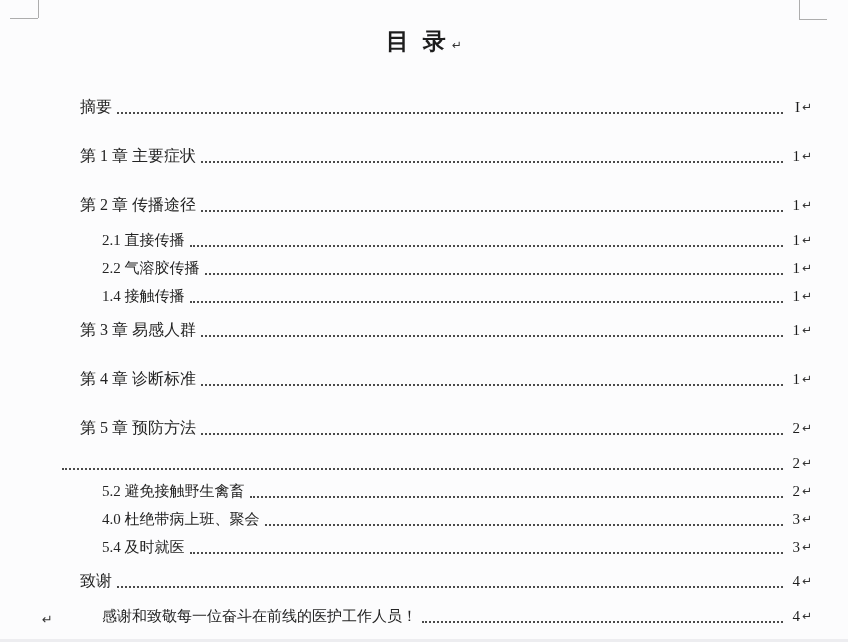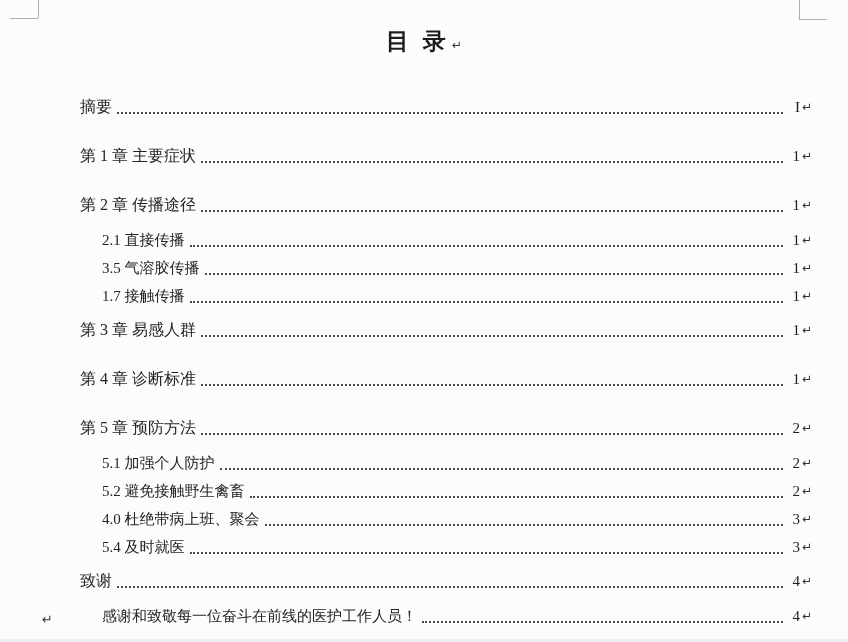--- a/index.html
+++ b/index.html
@@ -105,27 +105,27 @@
       <span class="pageno">1</span>
       <span class="pmark">↵</span>
     </div>
       <div class="row lvl2">
       <span class="label">2.1 直接传播</span>
       <span class="leader"></span>
       <span class="pageno">1</span>
       <span class="pmark">↵</span>
     </div>
       <div class="row lvl2">
-      <span class="label">3.5 气溶胶传播</span>
+      <span class="label">2.2 气溶胶传播</span>
       <span class="leader"></span>
       <span class="pageno">1</span>
       <span class="pmark">↵</span>
     </div>
       <div class="row lvl2">
-      <span class="label">1.7 接触传播</span>
+      <span class="label">1.4 接触传播</span>
       <span class="leader"></span>
       <span class="pageno">1</span>
       <span class="pmark">↵</span>
     </div>
       <div class="row lvl1">
       <span class="label">第 3 章 易感人群</span>
       <span class="leader"></span>
       <span class="pageno">1</span>
       <span class="pmark">↵</span>
     </div>
@@ -135,21 +135,20 @@
       <span class="pageno">1</span>
       <span class="pmark">↵</span>
     </div>
       <div class="row lvl1">
       <span class="label">第 5 章 预防方法</span>
       <span class="leader"></span>
       <span class="pageno">2</span>
       <span class="pmark">↵</span>
     </div>
       <div class="row lvl2">
-      <span class="label">5.1 加强个人防护</span>
       <span class="leader"></span>
       <span class="pageno">2</span>
       <span class="pmark">↵</span>
     </div>
       <div class="row lvl2">
       <span class="label">5.2 避免接触野生禽畜</span>
       <span class="leader"></span>
       <span class="pageno">2</span>
       <span class="pmark">↵</span>
     </div>

